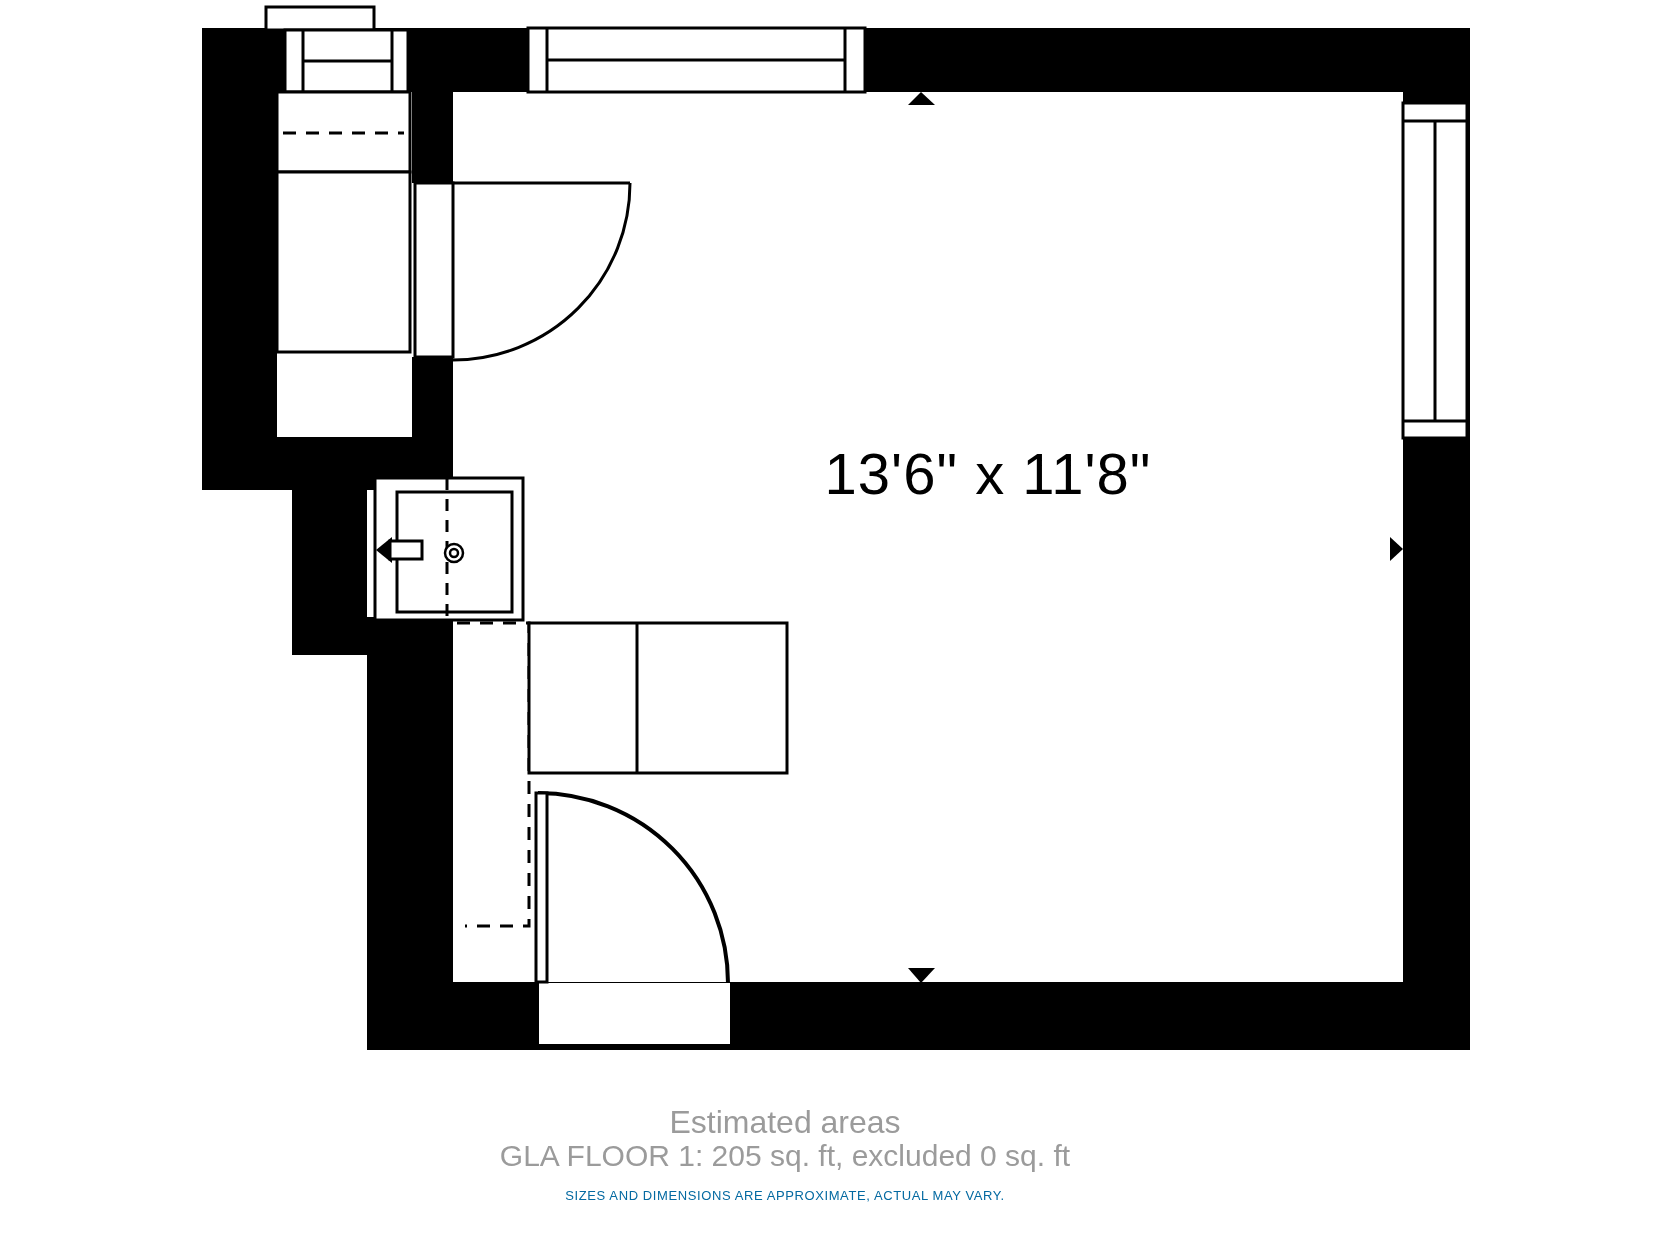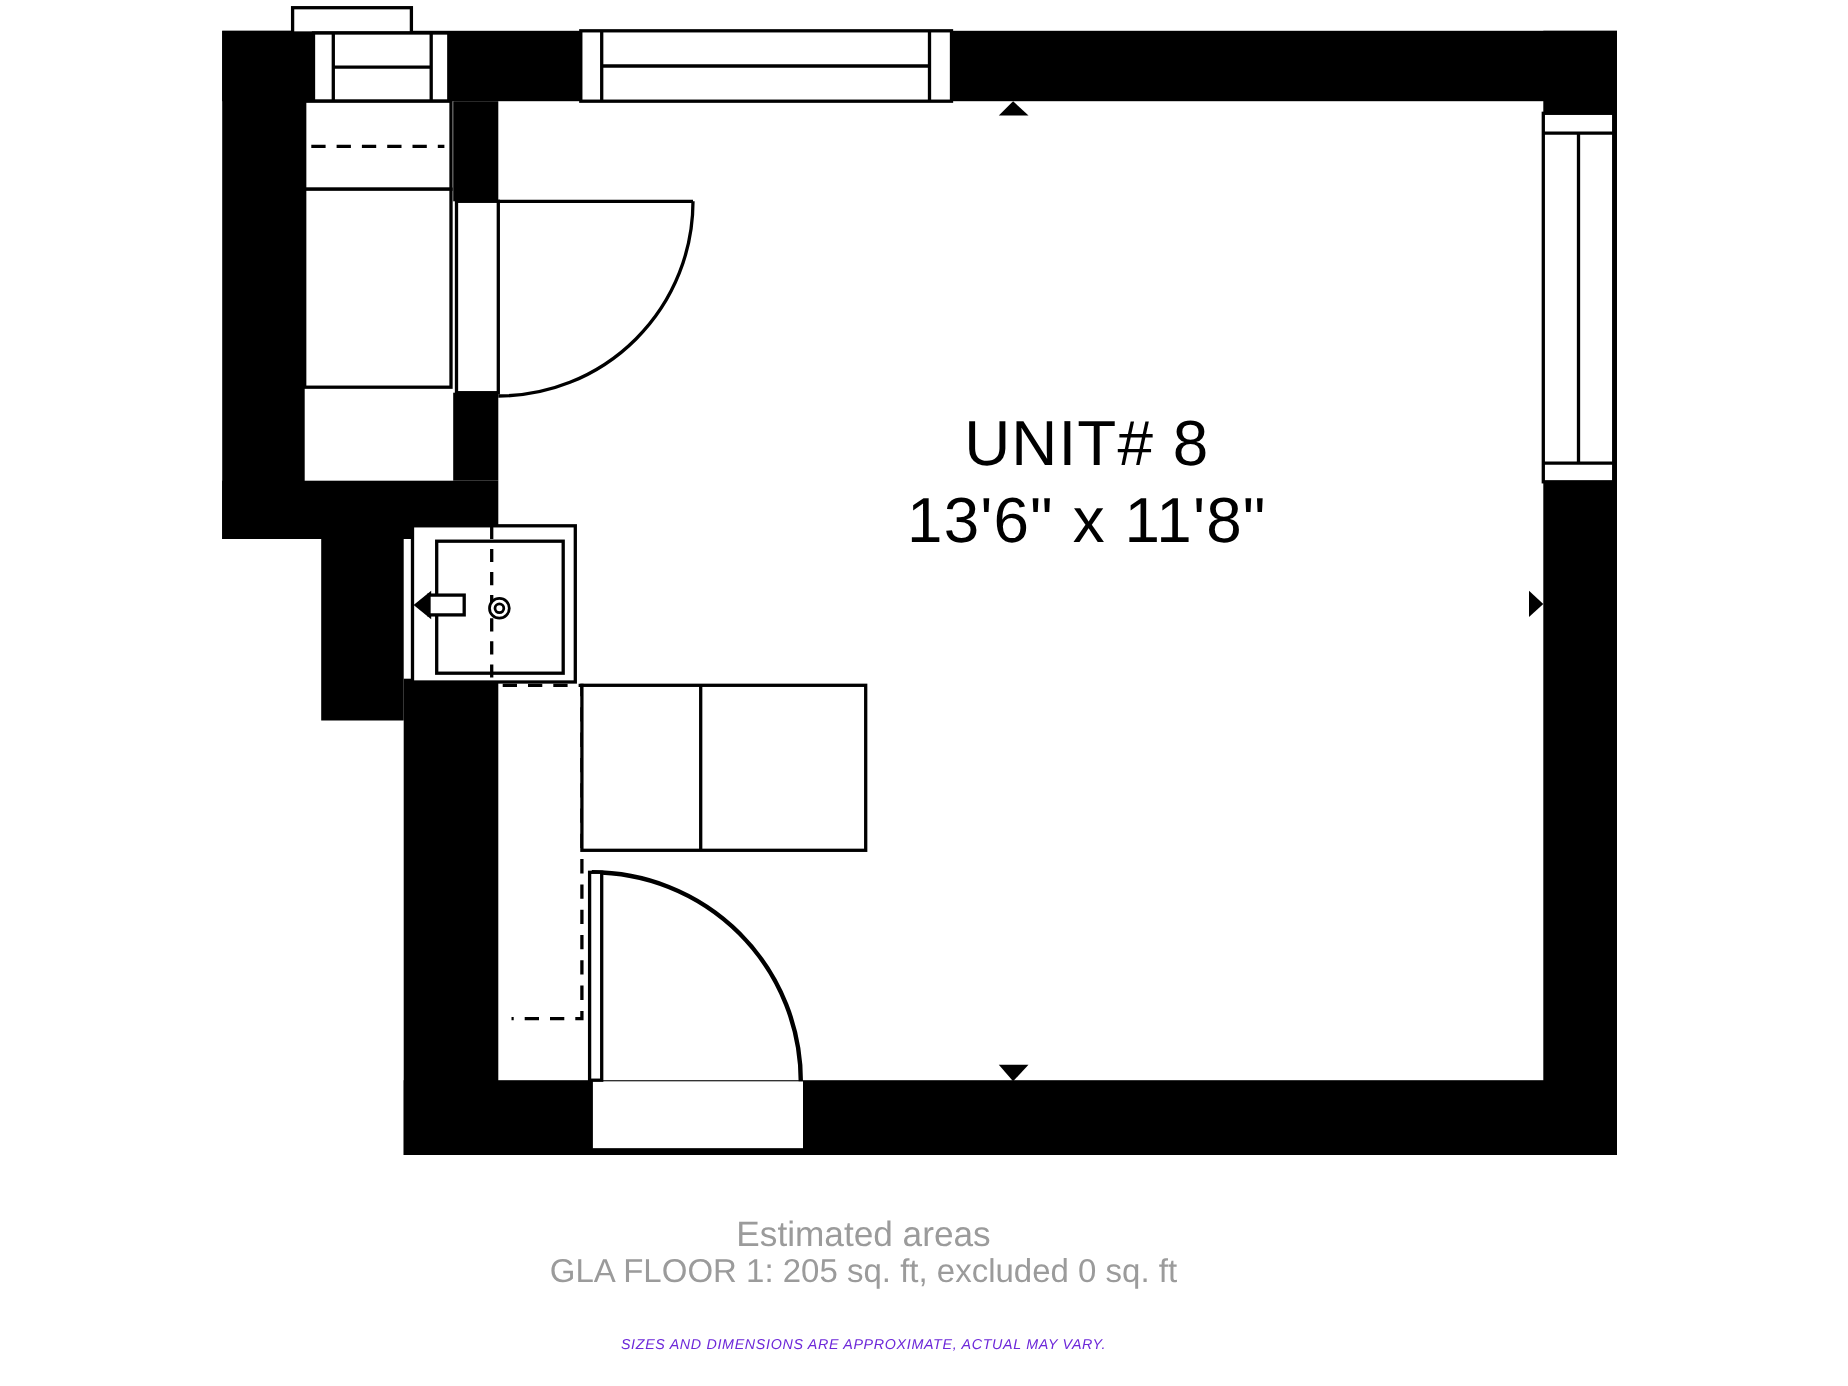--- a/index.html
+++ b/index.html
@@ -22,22 +22,22 @@
     letter-spacing:1px;z-index:2;white-space:nowrap;
   }
   .footer-line{
     position:absolute;left:385px;width:800px;text-align:center;
     color:#9b9b9b;z-index:3;white-space:nowrap;
   }
   .footer-estimated{top:1110px;font-size:32px;line-height:25px;}
   .footer-gla{top:1143px;font-size:30px;line-height:25px;}
   .footer-total{top:1167px;font-size:25px;line-height:25px;}
   .footer-disclaimer{
-    top:1215px;font-size:13px;line-height:13px;
-    color:#6d28d9;letter-spacing:0.6px;z-index:3;font-style:italic;
+    top:1189px;font-size:13px;line-height:13px;
+    color:#0369a1;letter-spacing:0.6px;z-index:3;
   }
   .watermark{
     position:absolute;left:16px;top:1172px;
     font-size:65px;line-height:70px;
     color:#fbfbfb;
     -webkit-text-stroke:1.2px #cccccc;
     text-shadow:3px 3px 4px rgba(110,110,110,0.45);
     white-space:nowrap;z-index:6;
   }
 </style>
@@ -120,20 +120,19 @@
       <rect x="277" y="172" width="133" height="180" fill="#ffffff" stroke="#000000" stroke-width="3"></rect>
     </g>
 
     <g fill="#000000">
       <polygon points="908,105 935,105 921,92"></polygon>
       <polygon points="908,968 935,968 921,983"></polygon>
       <polygon points="1390,537 1390,561 1403,549"></polygon>
     </g>
   </svg>
 
-  <div class="unit-label">UNIT# 8</div>
   <div class="unit-dims">13'6" x 11'8"</div>
 
   <div class="footer-line footer-estimated">Estimated areas</div>
   <div class="footer-line footer-gla">GLA FLOOR 1: 205 sq. ft, excluded 0 sq. ft</div>
   <div class="footer-line footer-disclaimer">SIZES AND DIMENSIONS ARE APPROXIMATE, ACTUAL MAY VARY.</div>
 
 </div>
 
 </body></html>

